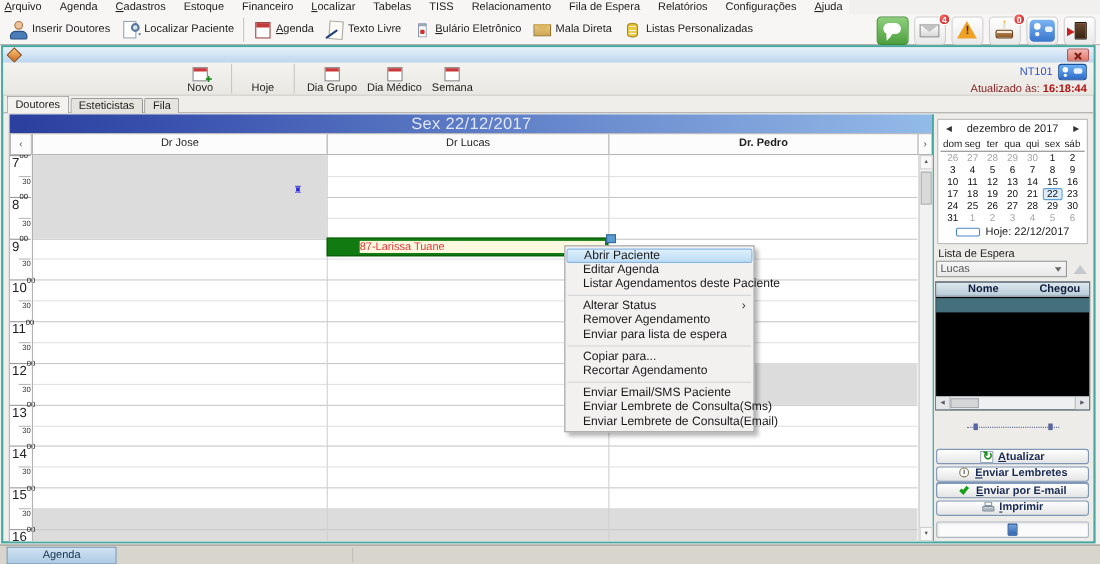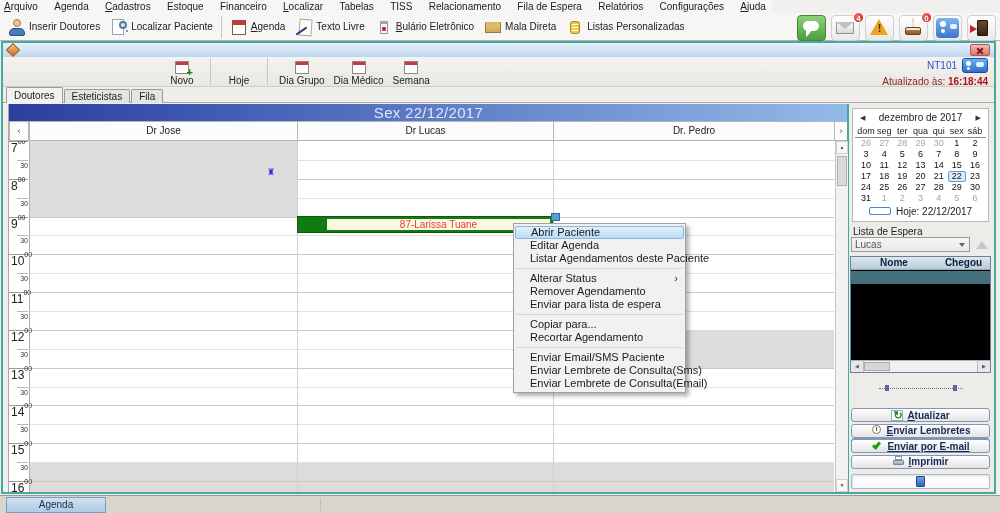--- a/index.html
+++ b/index.html
@@ -122,21 +122,21 @@
   .gut-hour{position:absolute;left:0;width:19px;height:37px;border-top:1px solid #9a9a9a;padding-left:2px;
       box-sizing:border-box;z-index:2;background:transparent}
   .h-num{font-size:12px;line-height:13px}
   .gut-hour sup{font-size:7px;position:relative;top:-4px}
   .gut-half{position:absolute;left:8px;width:11px;text-align:right;font-size:7px;color:#333;
       border-top:1px solid #b8b8b8;padding-top:1px;z-index:2}
   .block{position:absolute;background:#dcdcdc;z-index:3}
   .block.band{z-index:0}
   .bmark{position:absolute;right:22px;top:27px;color:#2525dd;font-size:9px;line-height:9px}
   .appt{position:absolute;background:#117a11;border:1px solid #0a5c0a;z-index:6;box-sizing:border-box}
-  .appt-in{position:absolute;left:29px;top:2px;right:2px;bottom:2px;background:#fdf9e0;text-align:center;
+  .appt-in{position:absolute;left:29px;top:2px;right:2px;bottom:2px;background:#fdf9e0;
       color:#e03838;font-size:10px;line-height:11px;overflow:hidden}
   .appt-handle{position:absolute;width:9px;height:8px;background:#5b9bd0;border:1px solid #33689c;z-index:7;box-sizing:border-box}
   #vscroll{position:absolute;left:826px;top:0;bottom:0;width:13px;background:#f2f2f2;border-left:1px solid #c4c4c4;z-index:8;box-sizing:border-box}
   .vs-btn{position:absolute;left:0;right:0;height:13px;background:#f8f8f8;border:1px solid #d0d0d0;
       font-size:5px;text-align:center;line-height:11px;color:#555;box-sizing:border-box}
   #vsUp{top:0}#vsDown{bottom:0}
   #vsThumb{position:absolute;left:1px;right:1px;top:15px;height:30px;background:#dadada;border:1px solid #b0b0b0;box-sizing:border-box}
 
   
   #ctxmenu{position:absolute;left:513px;top:223px;width:173px;background:#f2f1f0;border:1px solid #a0a0a0;
@@ -330,21 +330,21 @@
 
   <div id="tabs"><div class="tab active">Doutores</div><div class="tab">Esteticistas</div><div class="tab">Fila</div></div>
 
   <div id="grid">
     <div id="dateheader">Sex 22/12/2017</div>
     <div id="colheader">
       <div class="colcell" id="prevCol">‹</div>
       <div class="colcell" id="nextCol">›</div>
     <div class="colcell" style="left: 20px; width: 269px;">Dr Jose</div>
         <div class="colcell" style="left: 288px; width: 257px;">Dr Lucas</div>
-        <div class="colcell" style="left: 544px; width: 282px;">Dr. Pedro</div>
+        <div class="colcell" style="left: 544px; width: 282px; font-weight: bold;">Dr. Pedro</div>
       </div>
     <div id="gridbody">
       <div id="gutline"></div>
       <div id="vscroll">
         <div class="vs-btn" id="vsUp">▲</div>
         <div id="vsThumb"></div>
         <div class="vs-btn" id="vsDown">▼</div>
       </div>
     <div class="gline half" style="top: 18.89px;"></div>
         <div class="gline" style="top: 37.78px;"></div>
@@ -499,21 +499,21 @@
           <div class="sb-lb"><u>P</u>esquisar</div>
         </div>
         <div class="sbtn" style="top: 15.4px;">
           <div class="sb-ic sbi-refresh"></div>
           <div class="sb-lb"><u>A</u>tualizar</div>
         </div>
         <div class="sbtn" style="top: 30.8px;">
           <div class="sb-ic sbi-reminder"></div>
           <div class="sb-lb"><u>E</u>nviar Lembretes</div>
         </div>
-        <div class="sbtn" style="top: 46.2px; text-decoration: underline;">
+        <div class="sbtn" style="top: 46.2px;">
           <div class="sb-ic sbi-check"></div>
           <div class="sb-lb"><u>E</u>nviar por E-mail</div>
         </div>
         <div class="sbtn" style="top: 61.6px;">
           <div class="sb-ic sbi-print"></div>
           <div class="sb-lb"><u>I</u>mprimir</div>
         </div>
       </div>
     <div id="zoomSlider">
       <div id="zoomHandle"></div>

